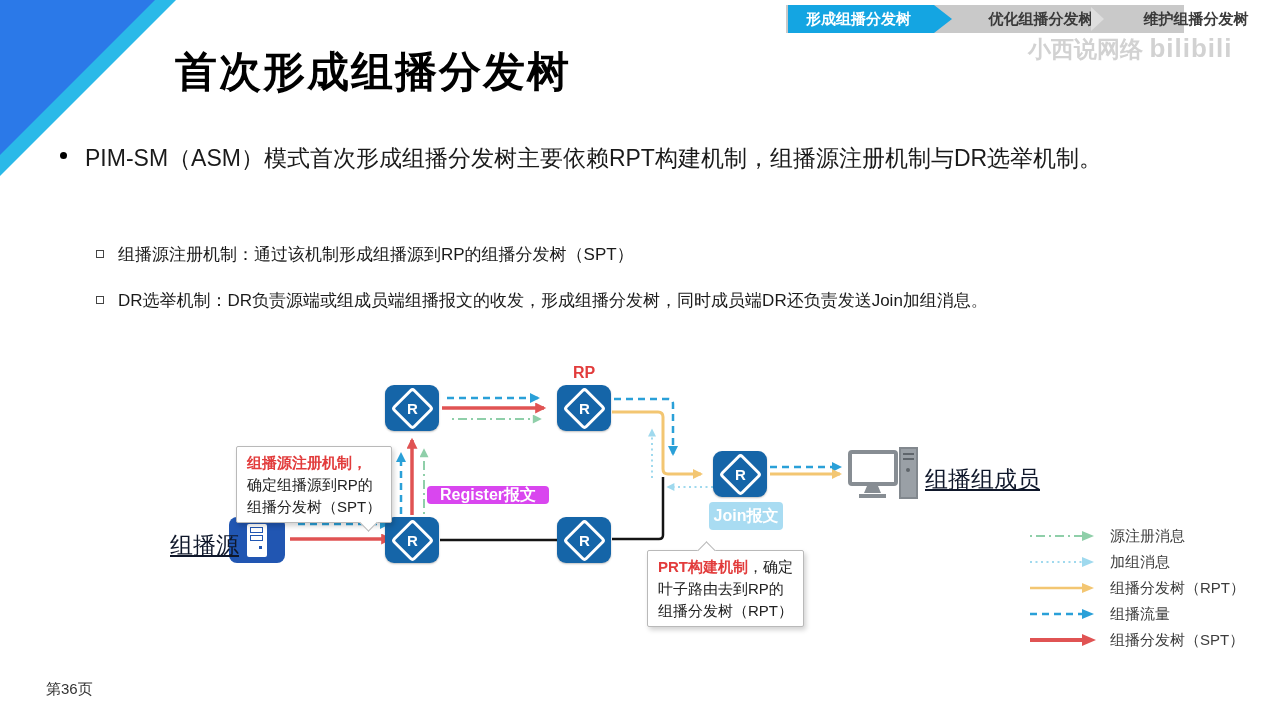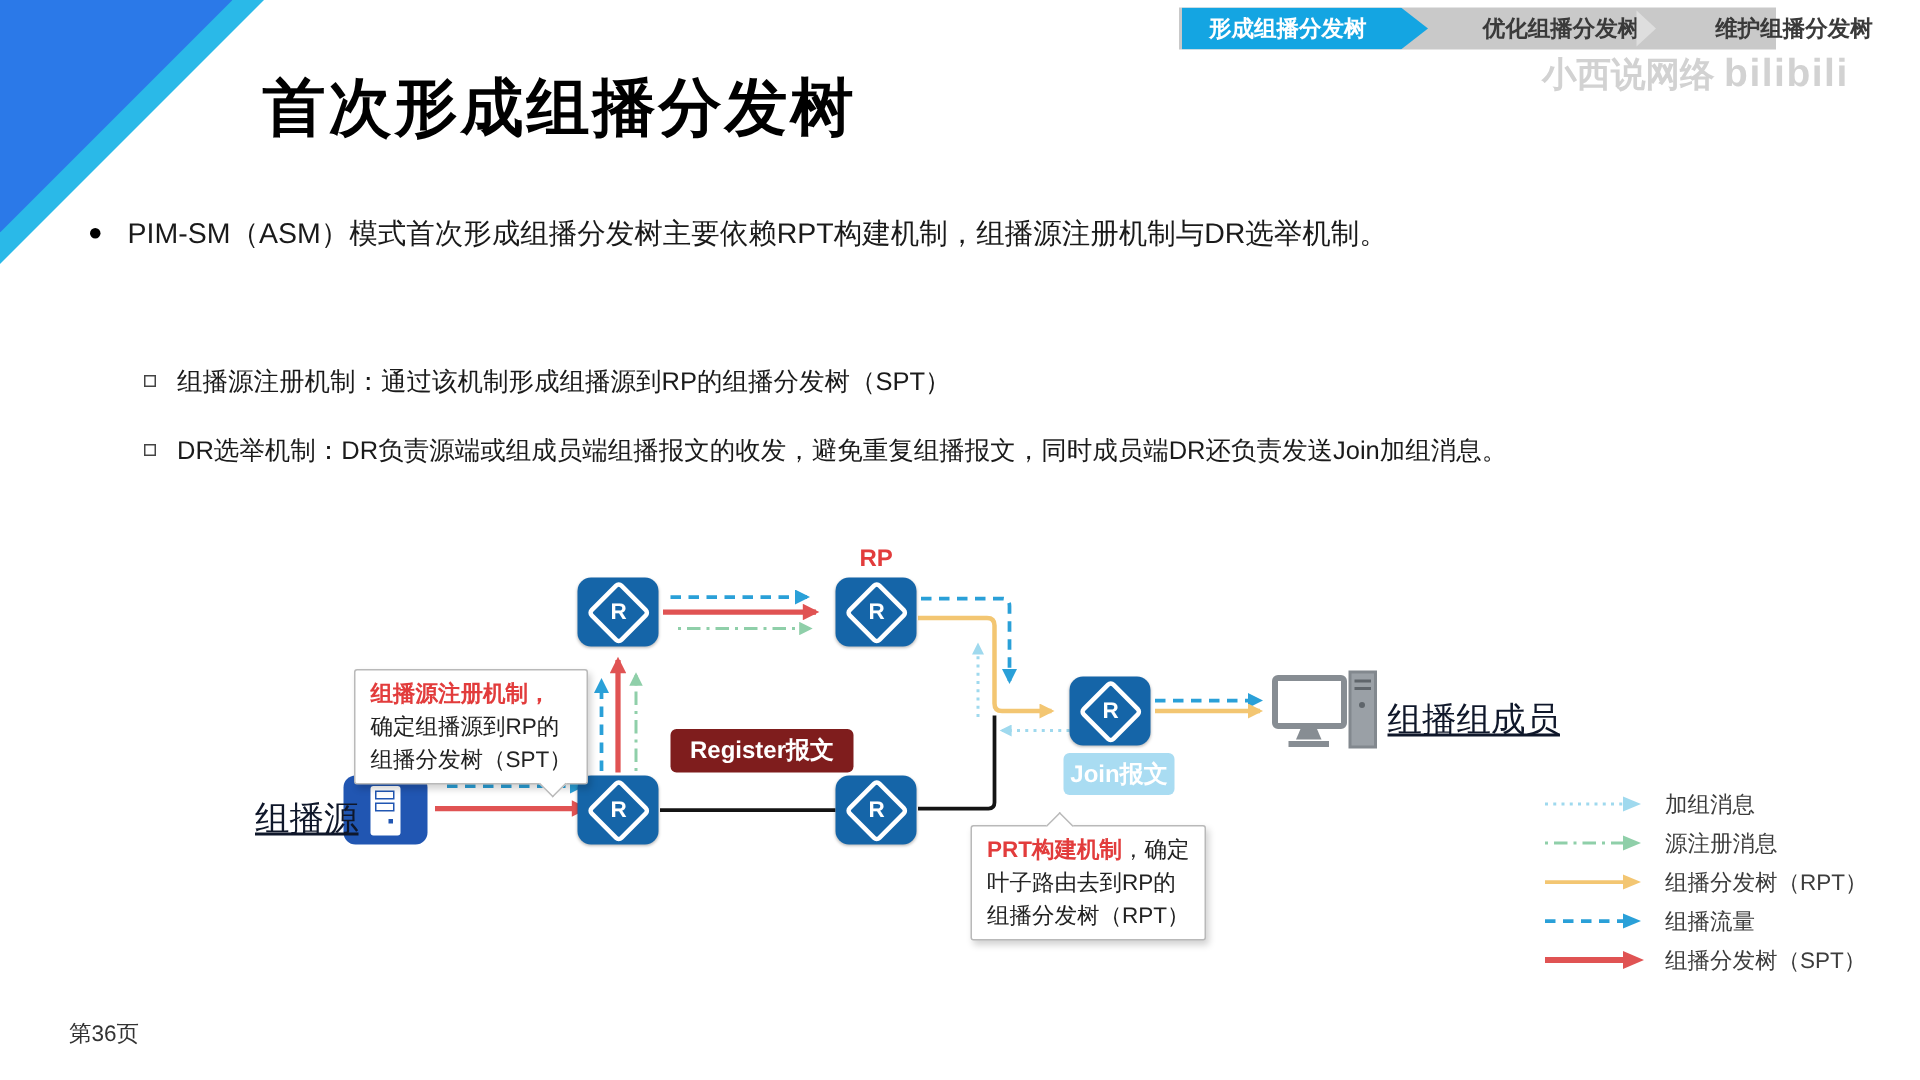--- a/index.html
+++ b/index.html
@@ -24,21 +24,21 @@
   .tab3{left:330px;width:160px;}
   .sep{position:absolute;top:2px;width:0;height:0;border-top:12px solid transparent;
     border-bottom:12px solid transparent;border-left:13px solid #dedede;}
   .sep1{left:305px;}
   
   .watermark{position:absolute;left:1028px;top:33px;font-size:23px;font-weight:bold;
     color:#d2d2d2;white-space:nowrap;}
   .watermark .logo{font-weight:900;font-size:26px;letter-spacing:1px;}
   
   .title{position:absolute;left:175px;top:44px;font-size:42px;font-weight:900;letter-spacing:2px;color:#000;}
-  .bullet-main{position:absolute;left:60px;top:143px;width:1170px;font-size:19px;display:flex;gap:18px;align-items:flex-start;}
+  .bullet-main{position:absolute;left:60px;top:143px;width:1170px;font-size:23px;display:flex;gap:18px;align-items:flex-start;}
   .dot{width:7px;height:7px;border-radius:50%;background:#000;margin-top:9px;flex:none;}
   .sub{position:absolute;left:96px;width:1140px;font-size:17px;display:flex;gap:14px;align-items:flex-start;}
   .sq{width:6px;height:6px;border:1.5px solid #444;margin-top:7px;flex:none;}
   .sub1{top:197px;} .sub2{top:243px;} .sub3{top:289px;}
   
   .diagram{position:absolute;left:0;top:0;width:1280px;height:720px;}
   .connectors{position:absolute;left:0;top:0;}
   .router{position:absolute;width:54px;height:46px;background:#1565a8;border-radius:9px;
     display:flex;align-items:center;justify-content:center;box-shadow:0 1px 2px rgba(0,0,0,.25);}
   .diamond{width:25px;height:25px;border:3px solid #fff;border-radius:4px;transform:rotate(45deg);
@@ -50,21 +50,21 @@
   .server{width:20px;height:33px;background:#fff;border-radius:2px;position:relative;}
   .server .bar{position:absolute;left:3px;width:11px;height:4px;border:1.5px solid #2156b2;background:#fff;}
   .server .b1{top:3px;} .server .b2{top:11px;}
   .server .dotc{position:absolute;left:12px;top:22px;width:3px;height:3px;background:#2156b2;}
   .node-label{position:absolute;font-size:23px;color:#0f172a;white-space:nowrap;text-decoration:underline;}
   .lbl-source{left:170px;top:530px;}
   .lbl-member{left:925px;top:464px;}
   .computer{position:absolute;left:848px;top:446px;}
   .msg-chip{position:absolute;color:#fff;font-weight:bold;font-size:16px;border-radius:4px;
     display:flex;align-items:center;justify-content:center;white-space:nowrap;}
-  .chip-register{left:447px;top:486px;width:122px;height:29px;background:#7f1d1d;}
+  .chip-register{left:427px;top:486px;width:122px;height:18px;background:#d946ef;}
   .chip-join{left:677px;top:502px;width:74px;height:28px;background:#a9dcf2;margin-left:32px;}
   .callout{position:absolute;background:#fff;border:1px solid #b9b9b9;border-radius:2px;
     box-shadow:2px 3px 5px rgba(0,0,0,.18);padding:5px 10px;font-size:15px;line-height:1.45;color:#222;white-space:nowrap;}
   .callout .hl{color:#e23c3c;font-weight:bold;}
   .callout-spt{left:236px;top:446px;}
   .callout-spt::after{content:"";position:absolute;right:16px;bottom:-7px;width:12px;height:12px;background:#fff;
     border-right:1px solid #b9b9b9;border-bottom:1px solid #b9b9b9;transform:rotate(45deg);}
   .callout-rpt{left:647px;top:550px;}
   .callout-rpt::after{content:"";position:absolute;left:52px;top:-7px;width:12px;height:12px;background:#fff;
     border-left:1px solid #b9b9b9;border-top:1px solid #b9b9b9;transform:rotate(45deg);}
@@ -102,21 +102,21 @@
   <div class="bullet-main">
     <span class="dot"></span>
     <span>PIM-SM（ASM）模式首次形成组播分发树主要依赖RPT构建机制，组播源注册机制与DR选举机制。</span>
   </div>
   <div class="sub sub2">
     <span class="sq"></span>
     <span>组播源注册机制：通过该机制形成组播源到RP的组播分发树（SPT）</span>
   </div>
   <div class="sub sub3">
     <span class="sq"></span>
-    <span>DR选举机制：DR负责源端或组成员端组播报文的收发，避免重复组播报文，同时成员端DR还负责发送Join加组消息。</span>
+    <span>DR选举机制：DR负责源端或组成员端组播报文的收发，形成组播分发树，同时成员端DR还负责发送Join加组消息。</span>
   </div>
 
   <div class="diagram">
 
     <svg class="connectors" width="1280" height="720" viewBox="0 0 1280 720">
       <defs>
         <marker id="ar-red" viewBox="0 0 10 10" refX="8" refY="5" markerWidth="12" markerHeight="11" orient="auto" markerUnits="userSpaceOnUse">
             <path d="M0,0 L10,5 L0,10 z" fill="#e05353"></path>
           </marker>
         <marker id="ar-blue" viewBox="0 0 10 10" refX="8" refY="5" markerWidth="11" markerHeight="10" orient="auto" markerUnits="userSpaceOnUse">
@@ -218,31 +218,31 @@
       <div>
         <span class="hl">PRT构建机制</span><span>，确定</span>
       </div>
       <div>叶子路由去到RP的</div>
       <div>组播分发树（RPT）</div>
     </div>
 
     <div class="legend">
       <div class="legend-row">
         <svg width="72" height="14" viewBox="0 0 72 14">
+          <line x1="2" y1="7" x2="54" y2="7" stroke-width="2" stroke-dasharray="2 4 9 4" stroke="#8fcfa9"></line>
+          <polygon points="54,2 66,7 54,12" fill="#8fcfa9"></polygon>
+        </svg>
+        <span class="lab">源注册消息</span>
+      </div>
+      <div class="legend-row">
+        <svg width="72" height="14" viewBox="0 0 72 14">
           <line x1="2" y1="7" x2="54" y2="7" stroke-width="2" stroke-dasharray="2 3.5" stroke="#9fd9ee"></line>
           <polygon points="54,2 66,7 54,12" fill="#9fd9ee"></polygon>
         </svg>
         <span class="lab">加组消息</span>
-      </div>
-      <div class="legend-row">
-        <svg width="72" height="14" viewBox="0 0 72 14">
-          <line x1="2" y1="7" x2="54" y2="7" stroke-width="2" stroke-dasharray="2 4 9 4" stroke="#8fcfa9"></line>
-          <polygon points="54,2 66,7 54,12" fill="#8fcfa9"></polygon>
-        </svg>
-        <span class="lab">源注册消息</span>
       </div>
       <div class="legend-row">
         <svg width="72" height="14" viewBox="0 0 72 14">
           <line x1="2" y1="7" x2="54" y2="7" stroke-width="2.5" stroke="#f3c672"></line>
           <polygon points="54,2 66,7 54,12" fill="#f3c672"></polygon>
         </svg>
         <span class="lab">组播分发树（RPT）</span>
       </div>
       <div class="legend-row">
         <svg width="72" height="14" viewBox="0 0 72 14">

